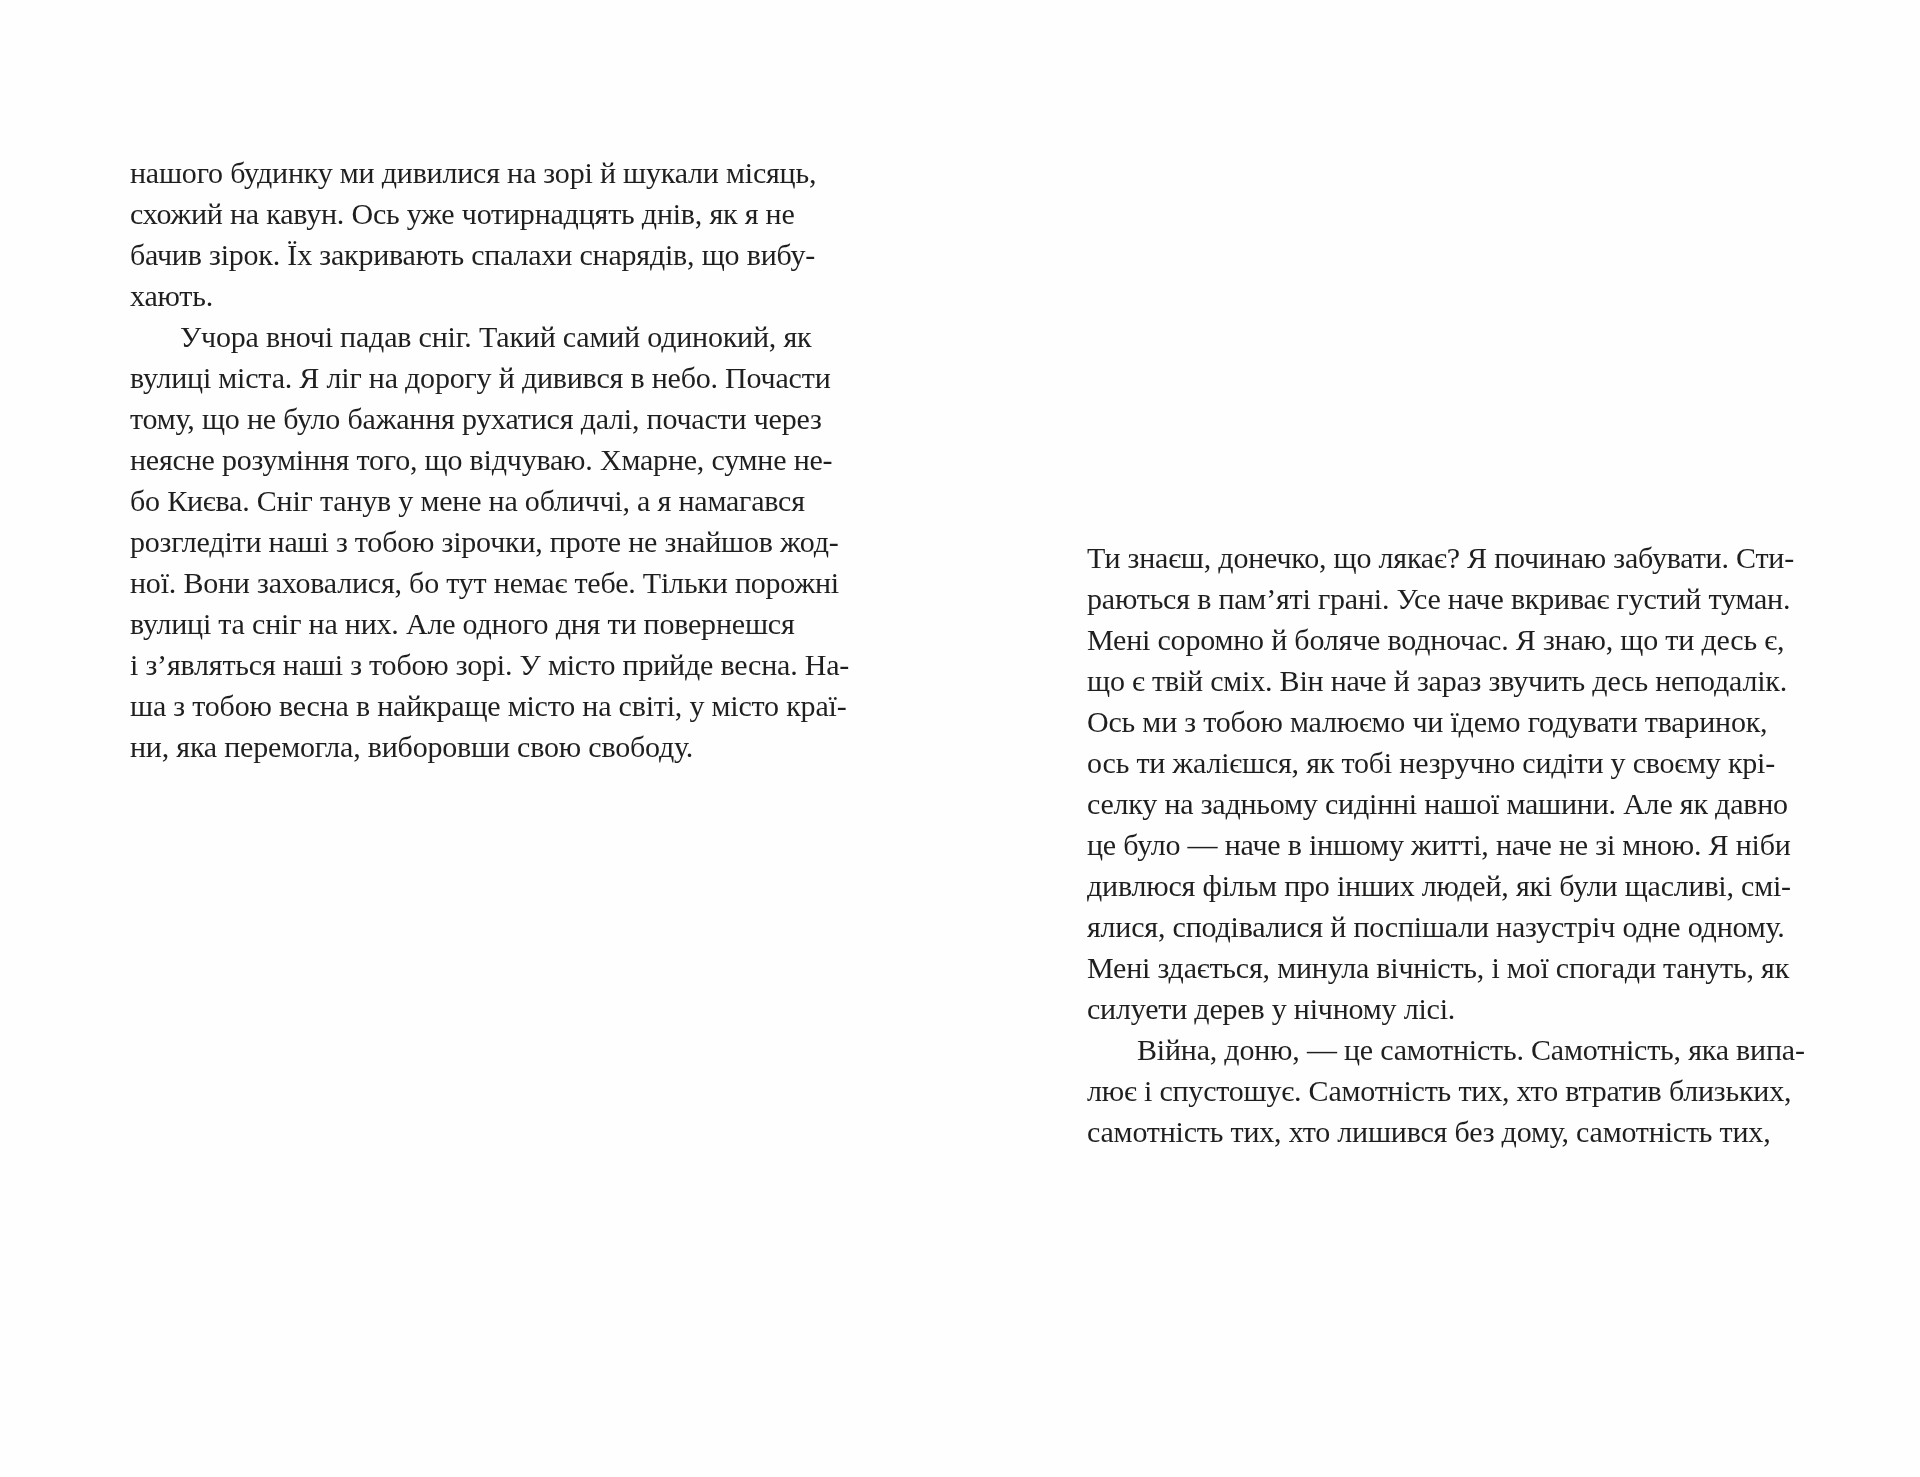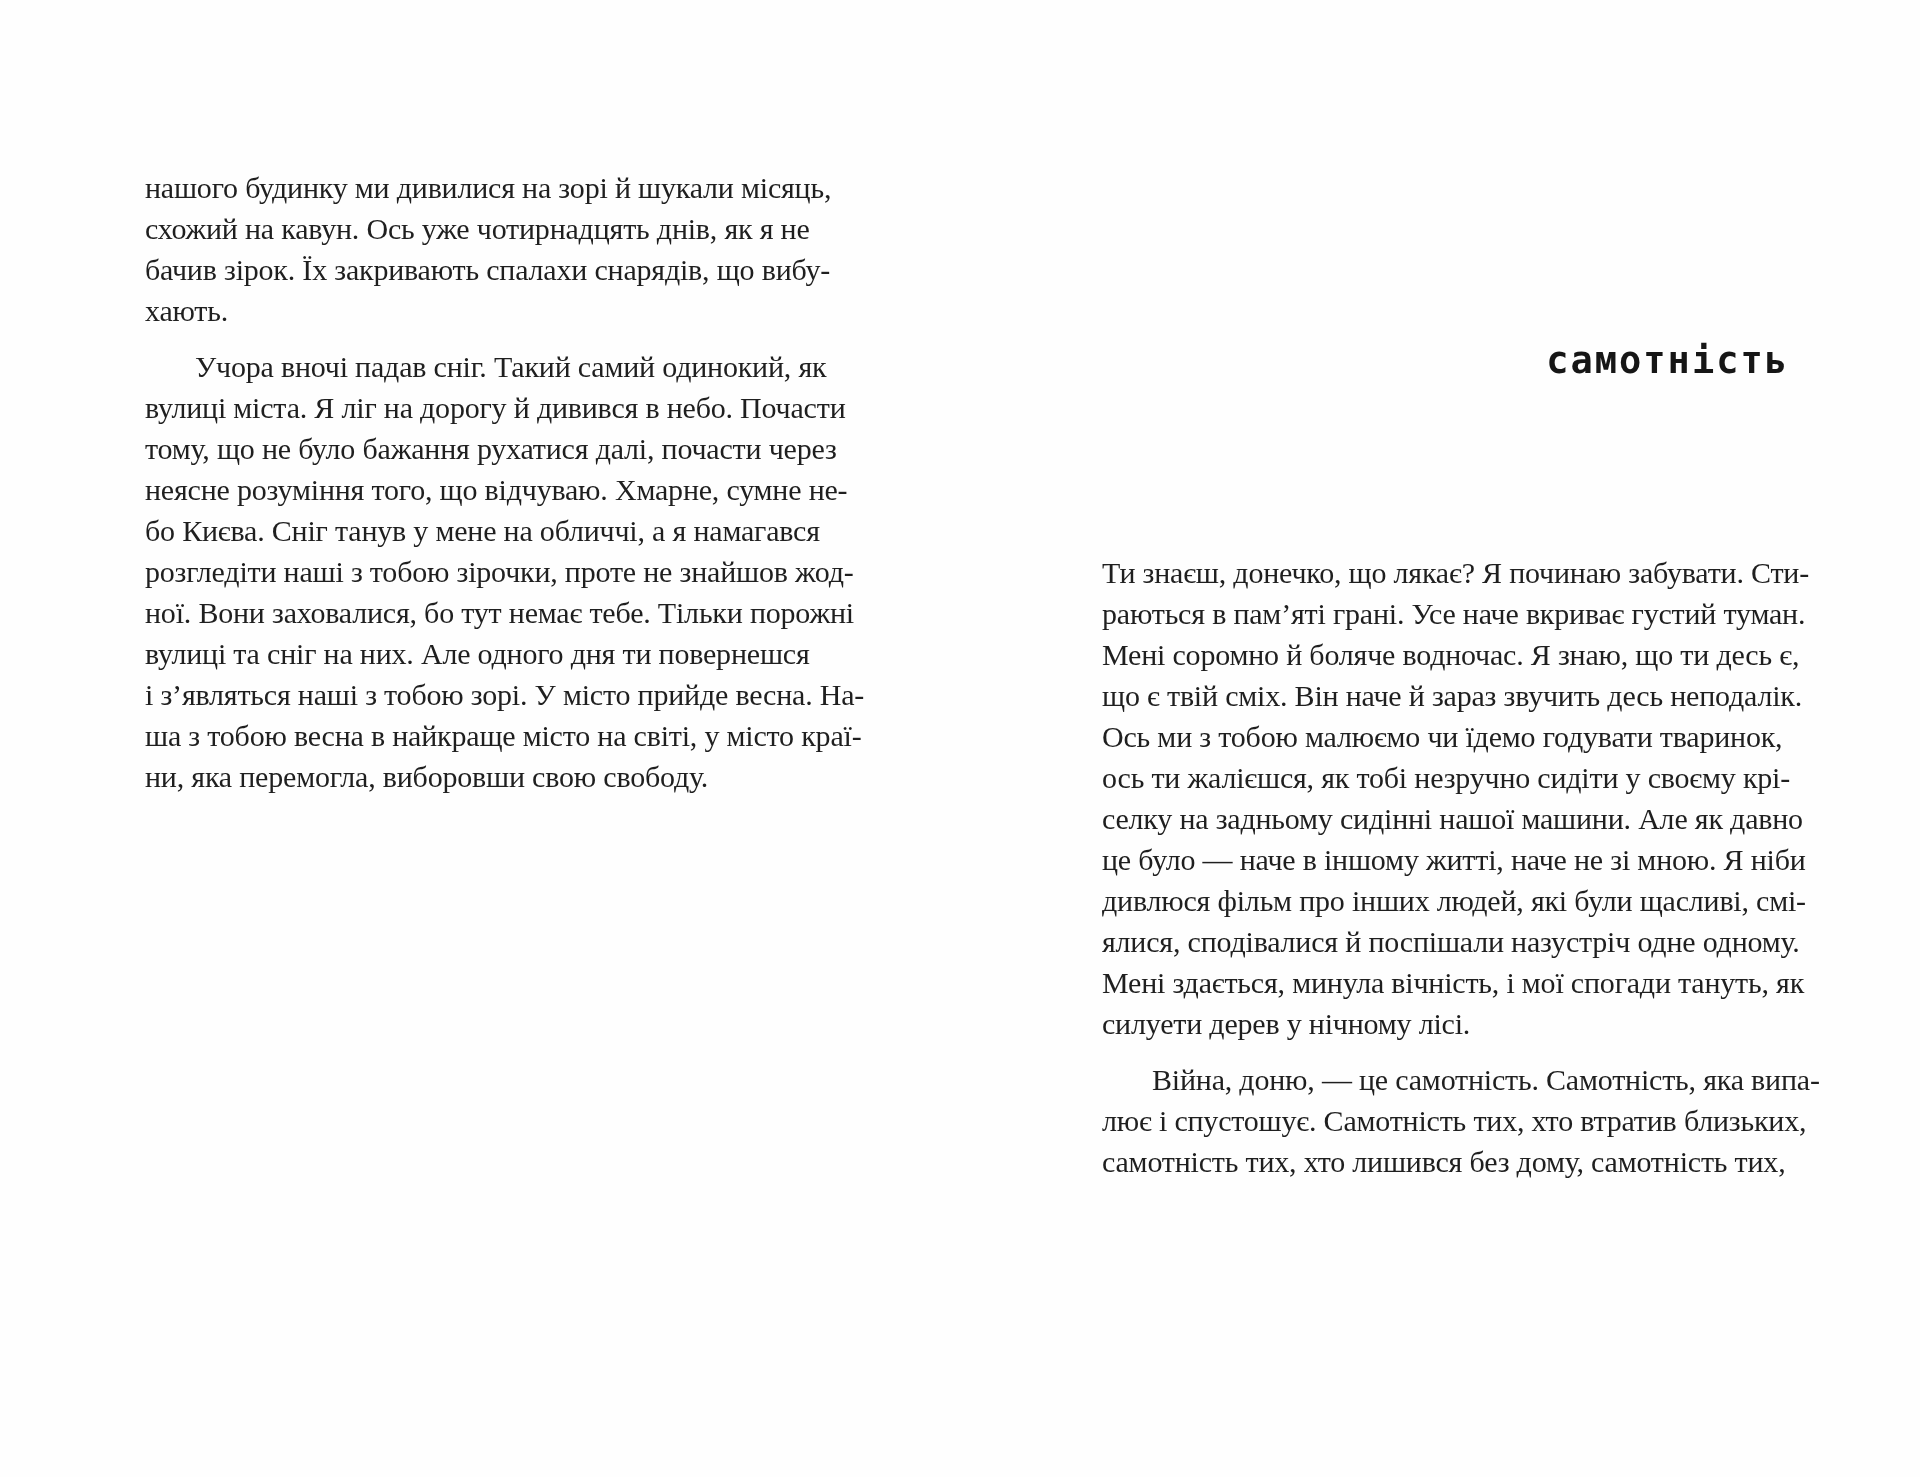--- a/index.html
+++ b/index.html
@@ -23,21 +23,21 @@
   .page-left  { left: 0;    width: 960px; }
   .page-right { left: 960px; width: 960px; }
 
   .body-text {
     position: absolute;
     font-size: 30px;
     line-height: 41px;
     letter-spacing: -0.2px;
   }
   .body-text p {
-    margin: 15px;
+    margin: 0;
     white-space: pre-line; 
   }
   .body-text p.indent {
     text-indent: 50px;
   }
 
   #left-text {
     left: 130px;
     top: 152px;
     width: 760px;
@@ -93,21 +93,20 @@
 розгледіти наші з тобою зірочки, проте не знайшов жод-
 ної. Вони заховалися, бо тут немає тебе. Тільки порожні
 вулиці та сніг на них. Але одного дня ти повернешся
 і з’являться наші з тобою зорі. У місто прийде весна. На-
 ша з тобою весна в найкраще місто на світі, у місто краї-
 ни, яка перемогла, виборовши свою свободу.</p>
   </div>
 </section>
 
 <section class="page page-right">
-  <h1 class="chapter-title">самотність</h1>
   <div class="body-text" id="right-text">
     <p>Ти знаєш, донечко, що лякає? Я починаю забувати. Сти-
 раються в пам’яті грані. Усе наче вкриває густий туман.
 Мені соромно й боляче водночас. Я знаю, що ти десь є,
 що є твій сміх. Він наче й зараз звучить десь неподалік.
 Ось ми з тобою малюємо чи їдемо годувати тваринок,
 ось ти жалієшся, як тобі незручно сидіти у своєму крі-
 селку на задньому сидінні нашої машини. Але як давно
 це було — наче в іншому житті, наче не зі мною. Я ніби
 дивлюся фільм про інших людей, які були щасливі, смі-

